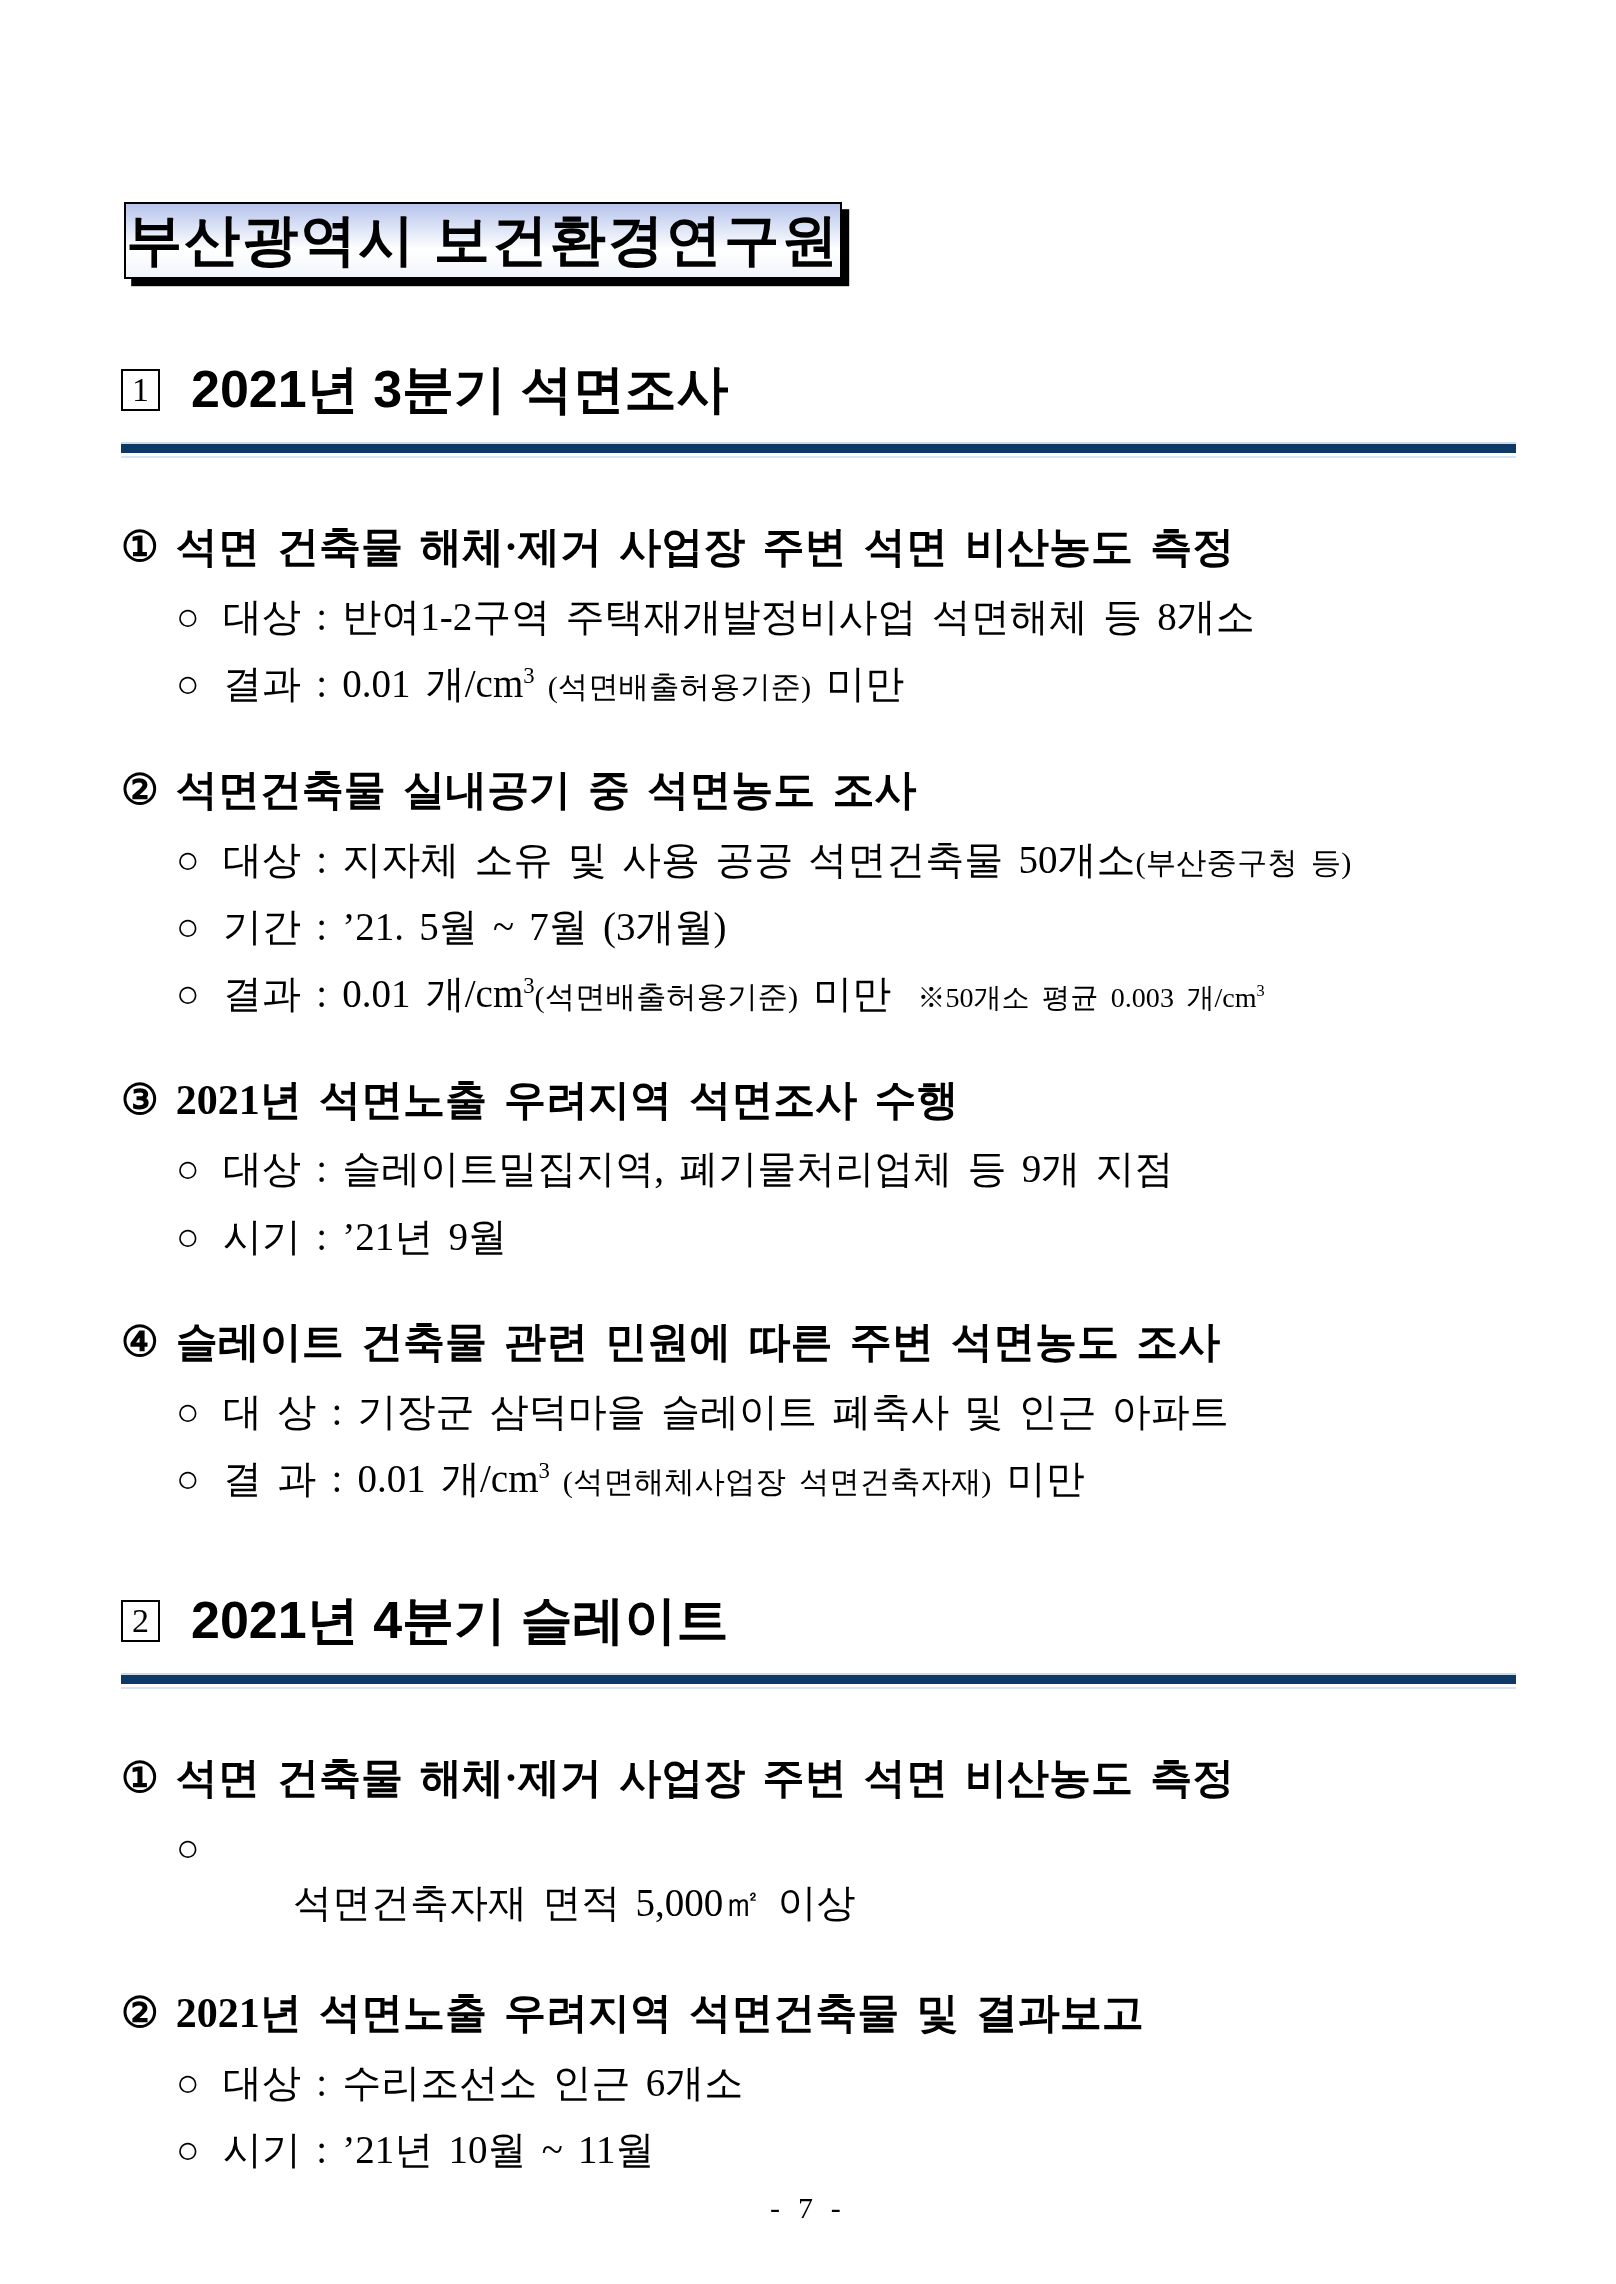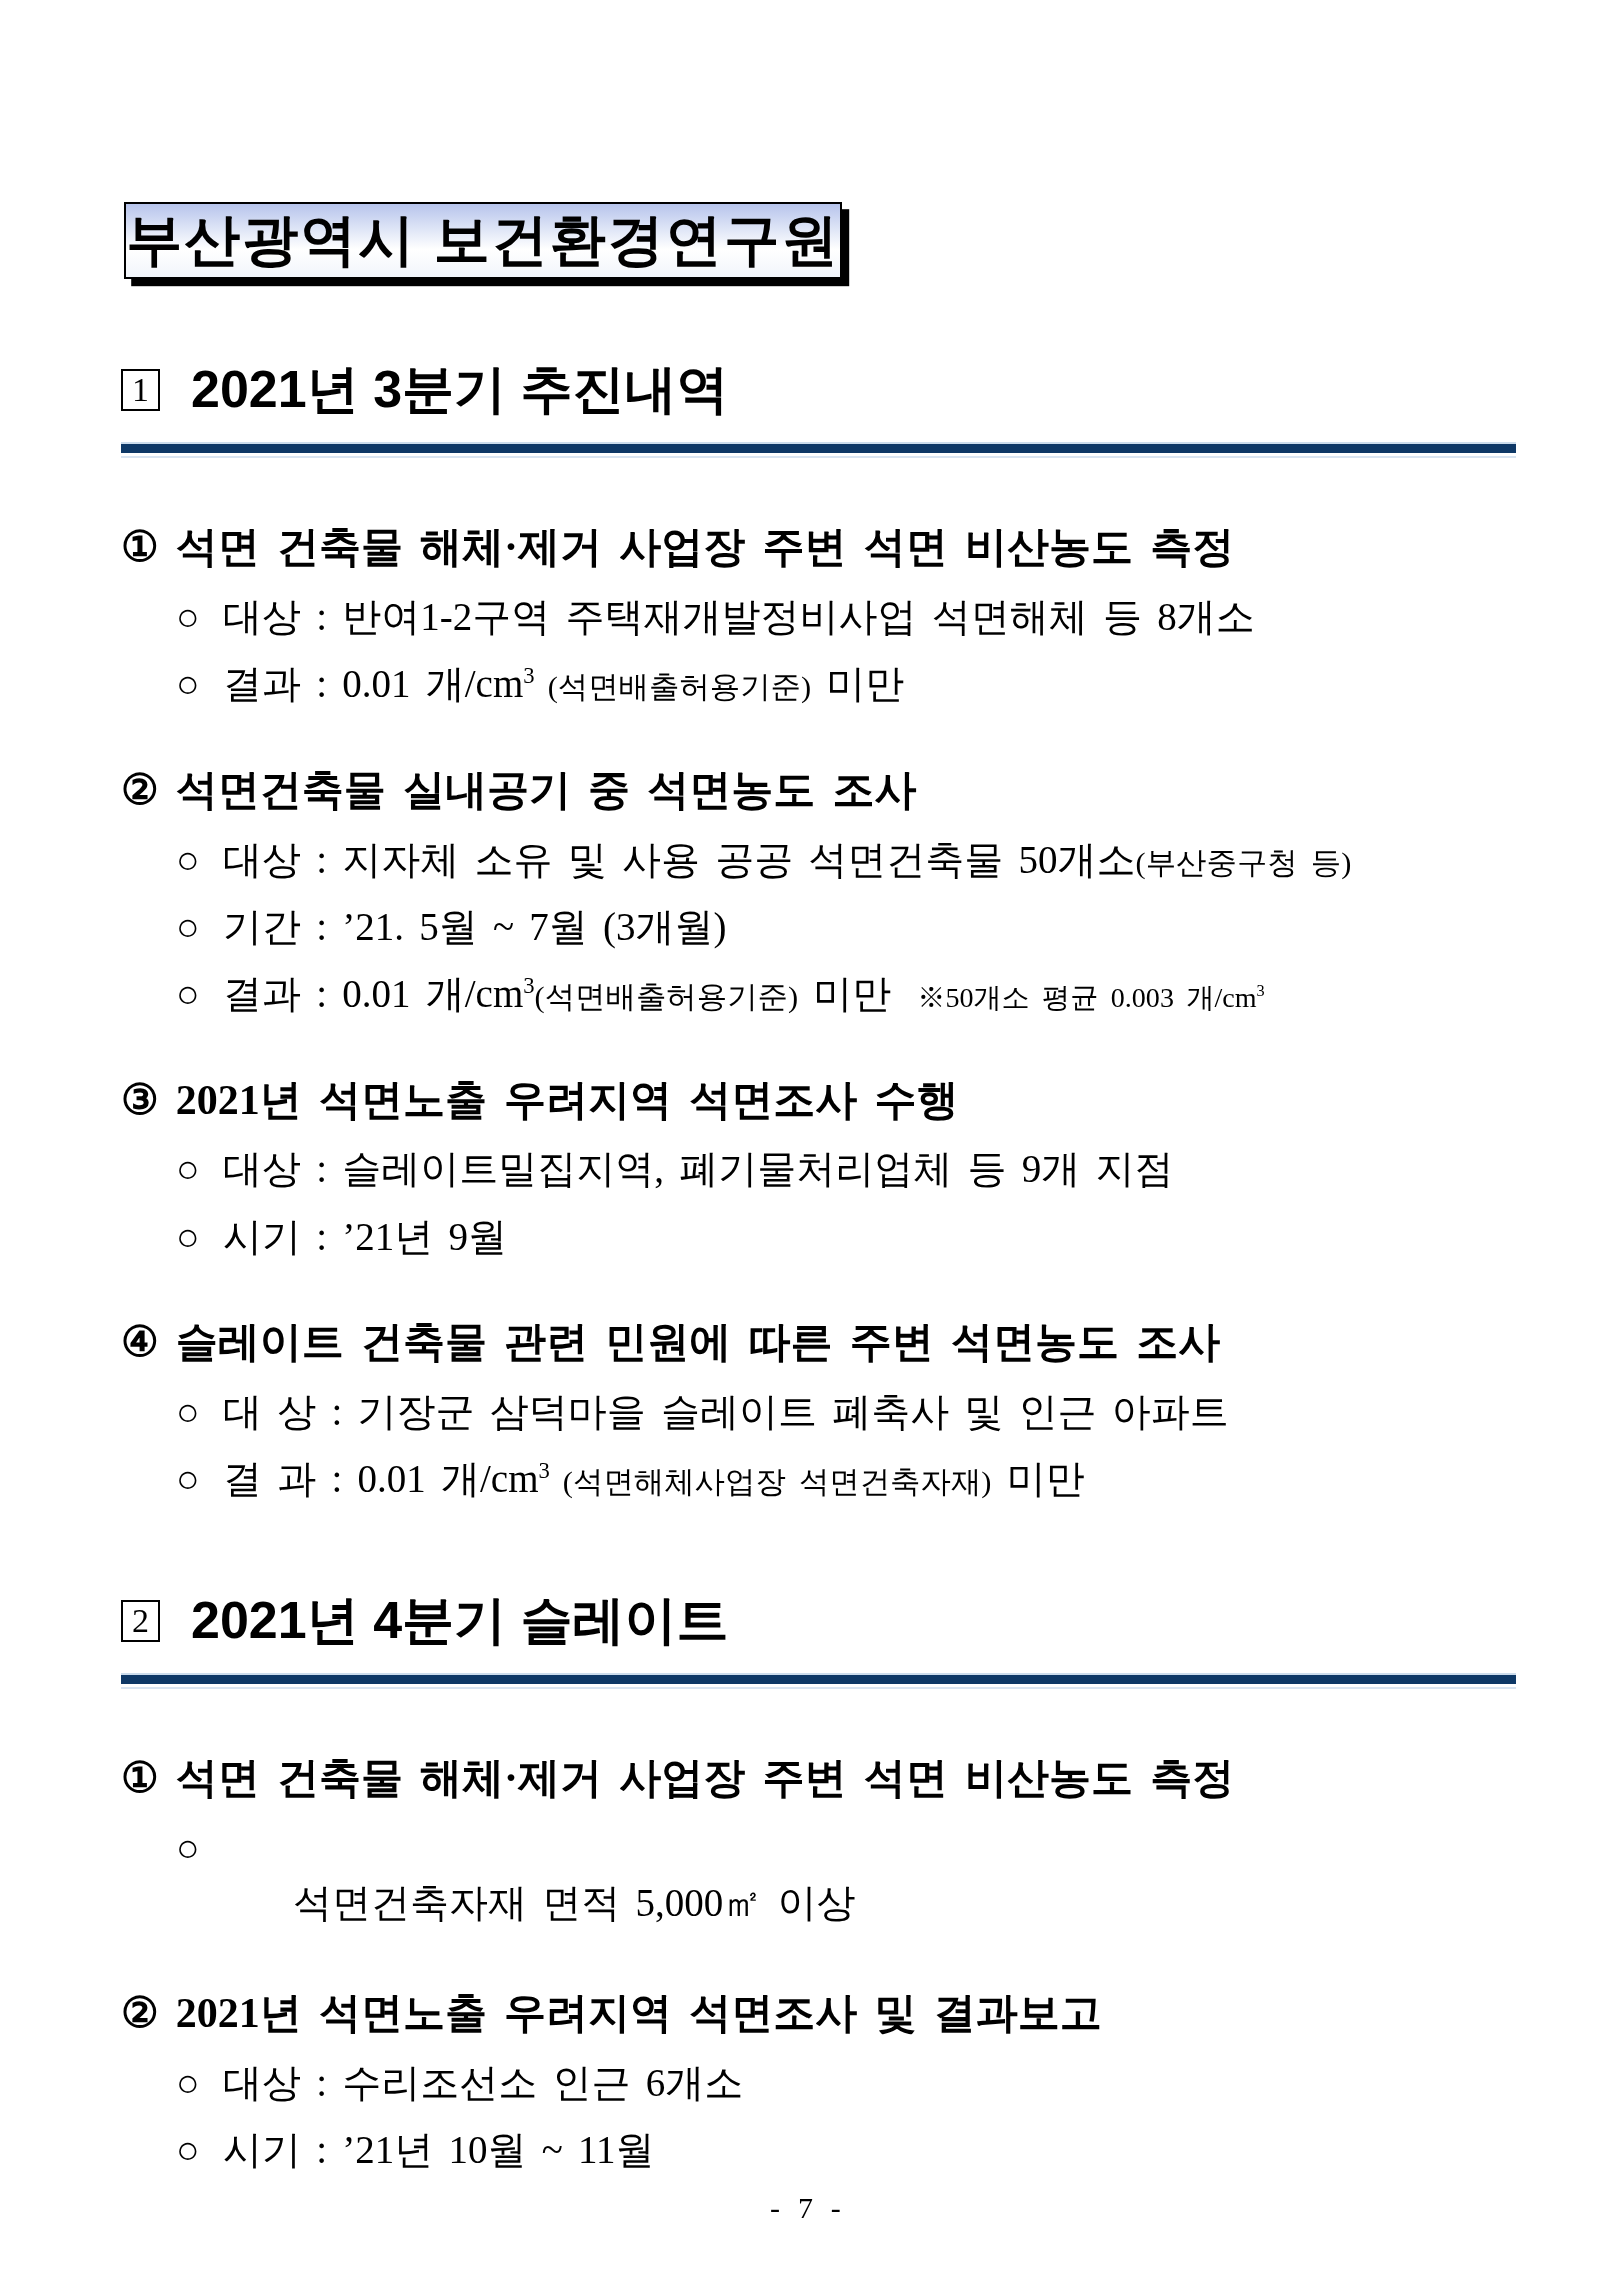--- a/index.html
+++ b/index.html
@@ -66,21 +66,21 @@
 <div class="page">
 
   <div class="org-box">
     <span class="org-title">부산광역시 보건환경연구원</span>
   </div>
 
   <div class="content">
 
     <div class="sec-head">
       <span class="sec-num">1</span>
-      <span class="sec-title">2021년 3분기 추진내역</span>
+      <span class="sec-title">2021년 3분기 석면조사</span>
     </div>
     <div class="rule">
       <div class="rule-thick"></div>
       <div class="rule-thin"></div>
     </div>
 
     <div class="item-heading first">
       <span>①</span>
       <span>석면 건축물 해체·제거 사업장 주변 석면 비산농도 측정</span>
     </div>
@@ -149,21 +149,21 @@
       <span>①</span>
       <span>석면 건축물 해체·제거 사업장 주변 석면 비산농도 측정</span>
     </div>
     <div class="bullet">
       <span class="b-marker">○</span>
       <span class="b-text two-line"><br><span class="cont-line">석면건축자재 면적 5,000㎡ 이상</span></span>
     </div>
 
     <div class="item-heading">
       <span>②</span>
-      <span>2021년 석면노출 우려지역 석면조사 및 결과보고</span>
+      <span>2021년 석면노출 우려지역 석면건축물 및 결과보고</span>
     </div>
     <div class="bullet">
       <span class="b-marker">○</span>
       <span class="b-text">대상 : 수리조선소 인근 6개소</span>
     </div>
     <div class="bullet">
       <span class="b-marker">○</span>
       <span class="b-text">시기 : ’21년 10월 ~ 11월</span>
     </div>
 

